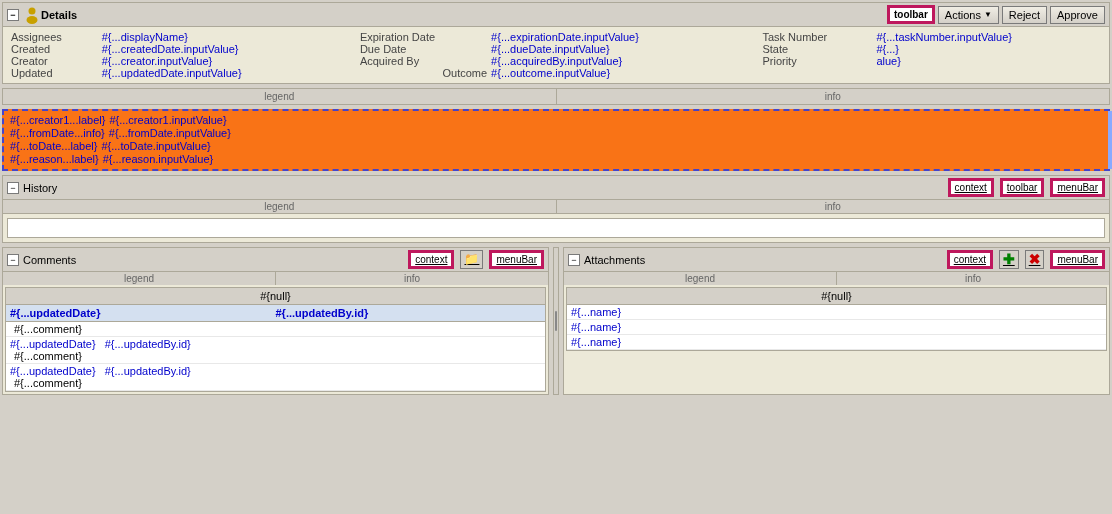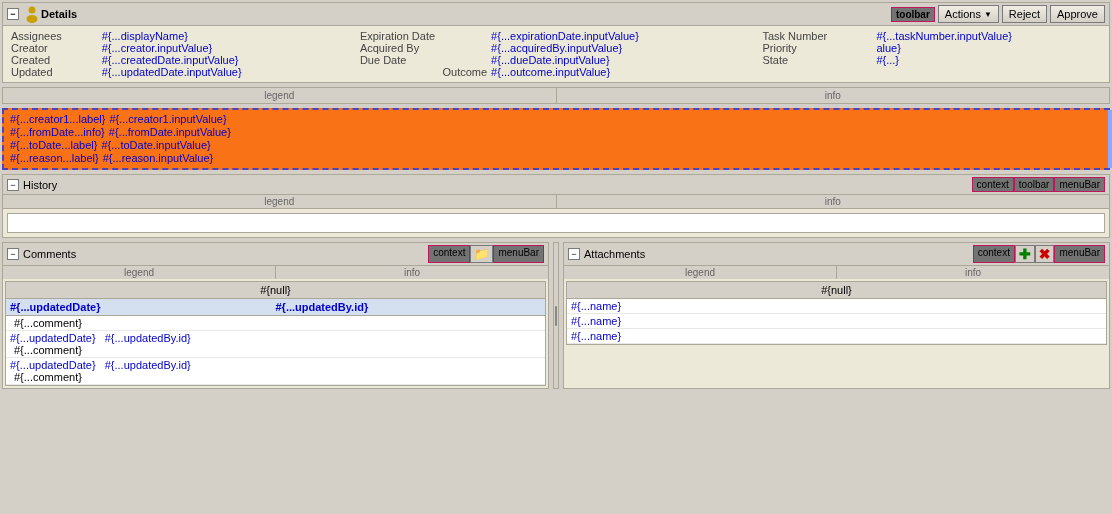--- a/index.html
+++ b/index.html
@@ -50,24 +50,24 @@
     }
 
     .toolbar-right {
       margin-left: auto;
       display: flex;
       align-items: center;
       gap: 3px;
     }
 
     .toolbar-label {
-      border: 1px solid #be185d;
+      border: 3px solid #be185d;
       padding: 1px 4px;
       font-size: 10px;
-      background: #737373;
+      background: #ffffff;
     }
 
     .btn {
       border: 1px solid #7a7a7a;
       background: linear-gradient(to bottom, #f0ede4, #d4d0c8);
       padding: 2px 6px;
       font-size: 11px;
       cursor: pointer;
     }
 
@@ -169,21 +169,22 @@
       display: flex;
       align-items: center;
       background: #d4d0c8;
       padding: 2px 4px;
       border-bottom: 1px solid #aca899;
     }
 
     .history-toolbar {
       margin-left: auto;
       display: flex;
-      gap: 0;
+      gap: 6px;
+      text-decoration: underline;
     }
 
     .history-body {
       padding: 2px;
     }
 
     .history-content {
       background: #fff;
       border: 1px solid #aca899;
       height: 20px;
@@ -367,34 +368,34 @@
         <tbody>
             <tr>
           <td class="field-label" style="padding-right:4px;white-space:nowrap;">Assignees</td>
           <td class="field-value" style="padding-right:16px;">#{...displayName}</td>
           <td class="field-label" style="padding-right:4px;white-space:nowrap;">Expiration Date</td>
           <td class="field-value" style="padding-right:16px;">#{...expirationDate.inputValue}</td>
           <td class="field-label" style="padding-right:4px;white-space:nowrap;">Task Number</td>
           <td class="field-value">#{...taskNumber.inputValue}</td>
         </tr>
         <tr>
+          <td class="field-label" style="padding-right:4px;">Created</td>
+          <td class="field-value" style="padding-right:16px;">#{...createdDate.inputValue}</td>
+          <td class="field-label" style="padding-right:4px;white-space:nowrap;">Due Date</td>
+          <td class="field-value" style="padding-right:16px;">#{...dueDate.inputValue}</td>
+          <td class="field-label" style="padding-right:4px;">State</td>
+          <td class="field-value">#{...}</td>
+        </tr>
+        <tr>
           <td class="field-label" style="padding-right:4px;">Creator</td>
           <td class="field-value" style="padding-right:16px;">#{...creator.inputValue}</td>
           <td class="field-label" style="padding-right:4px;white-space:nowrap;">Acquired By</td>
           <td class="field-value" style="padding-right:16px;">#{...acquiredBy.inputValue}</td>
           <td class="field-label" style="padding-right:4px;">Priority</td>
           <td class="field-value">alue}</td>
-        </tr>
-        <tr>
-          <td class="field-label" style="padding-right:4px;">Created</td>
-          <td class="field-value" style="padding-right:16px;">#{...createdDate.inputValue}</td>
-          <td class="field-label" style="padding-right:4px;white-space:nowrap;">Due Date</td>
-          <td class="field-value" style="padding-right:16px;">#{...dueDate.inputValue}</td>
-          <td class="field-label" style="padding-right:4px;">State</td>
-          <td class="field-value">#{...}</td>
         </tr>
         <tr>
           <td class="field-label" style="padding-right:4px;">Updated</td>
           <td class="field-value" style="padding-right:16px;">#{...updatedDate.inputValue}</td>
           <td class="field-label" style="padding-right:4px;text-align:right;">Outcome</td>
           <td class="field-value">#{...outcome.inputValue}</td>
           <td></td>
               <td></td>
         </tr>
       </tbody>

